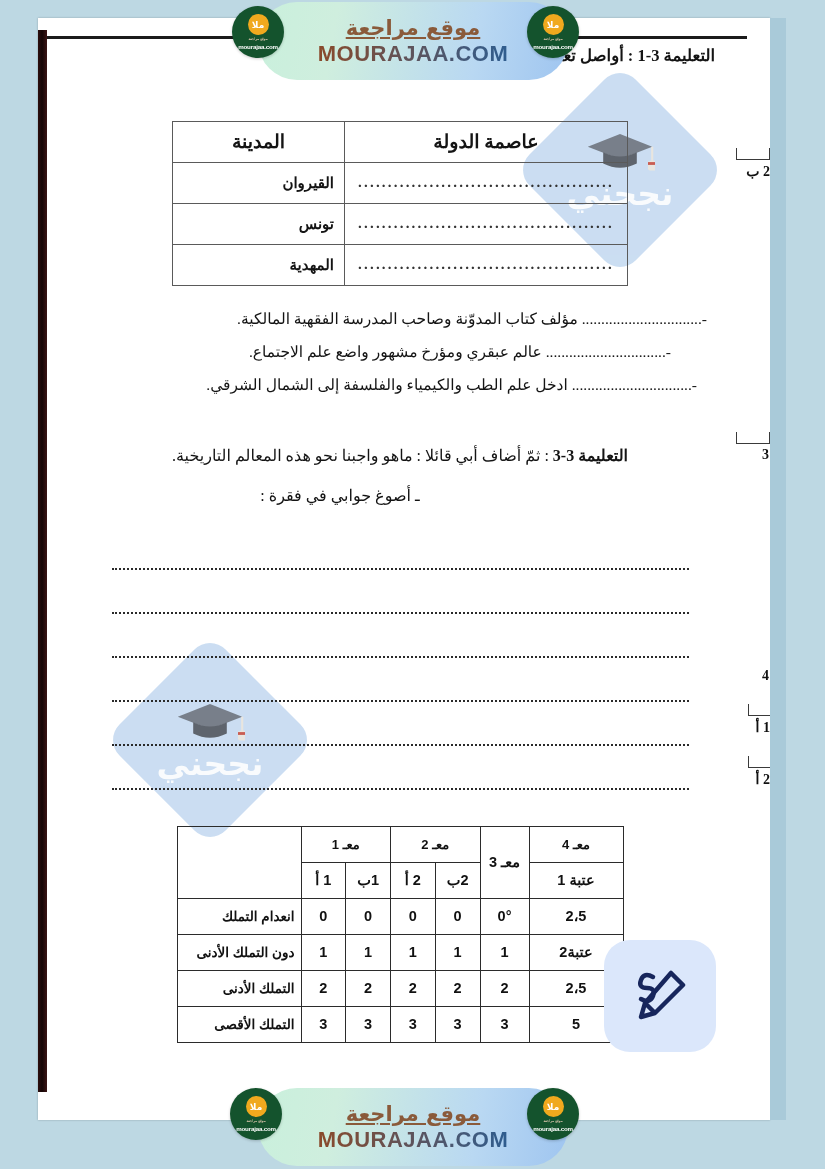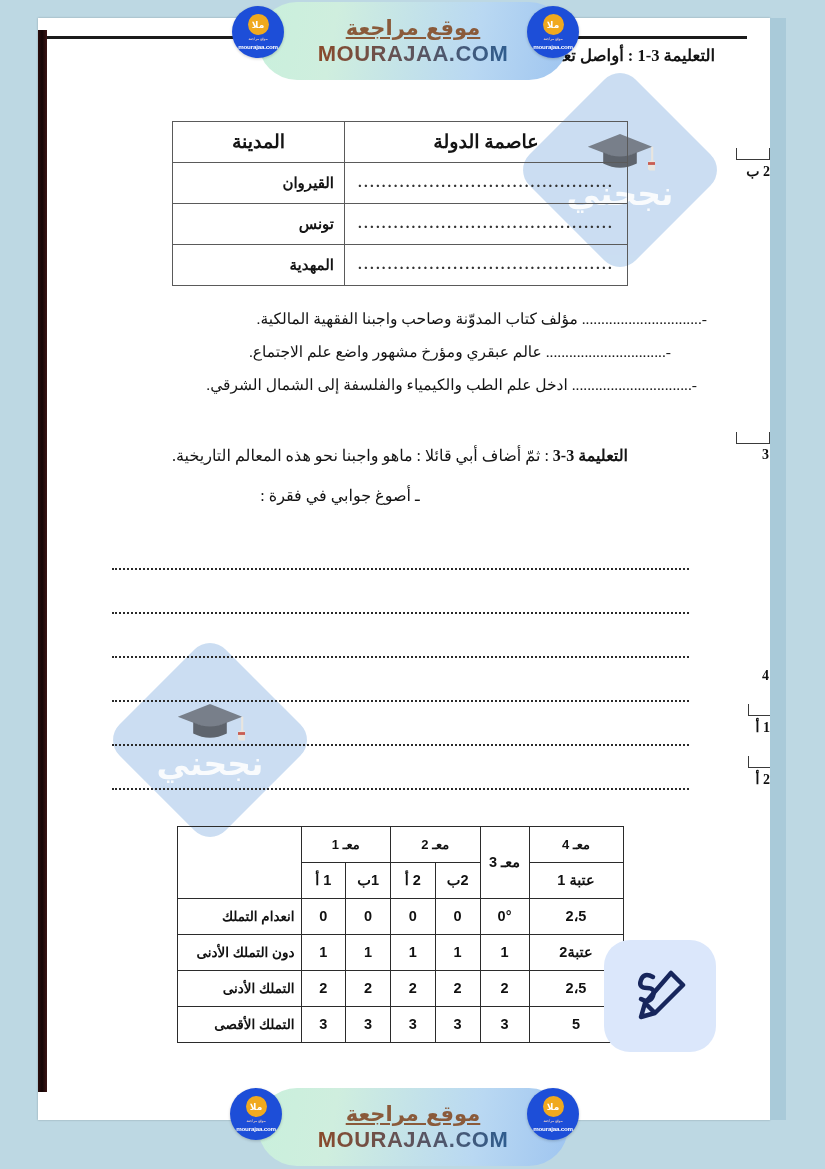--- a/index.html
+++ b/index.html
@@ -226,21 +226,21 @@
     text-decoration: underline;
     background: linear-gradient(90deg,#8a4a2a 0%, #2f5d8f 100%);
     -webkit-background-clip: text;
     background-clip: text;
     color: transparent;
   }
   .logo {
     position: absolute;
     width: 52px; height: 52px;
     border-radius: 50%;
-    background: #1d4ed8;
+    background: #14532d;
     display: flex; flex-direction: column;
     align-items: center; justify-content: center;
     gap: 2px;
     box-shadow: 0 1px 3px rgba(0,0,0,.2);
   }
   .logo .ring {
     width: 21px; height: 21px; border-radius: 50%;
     background: #f0a91e;
     display: flex; align-items: center; justify-content: center;
     font-size: 9px; font-weight: bold; color: #fff;
@@ -329,21 +329,21 @@
             <td class="c-city">المهدية</td>
           </tr>
         </tbody>
       </table>
     </div>
 
 
     <div class="fill-list">
       <span class="fill-line fl-1">
         <span>-</span><span class="lead">...............................</span>
-        <span>مؤلف كتاب المدوّنة وصاحب واجبنا الفقهية المالكية.</span>
+        <span>مؤلف كتاب المدوّنة وصاحب المدرسة الفقهية المالكية.</span>
       </span>
       <span class="fill-line fl-2">
         <span>-</span><span class="lead">...............................</span>
         <span>عالم  عبقري ومؤرخ مشهور واضع علم الاجتماع.</span>
       </span>
       <span class="fill-line fl-3">
         <span>-</span><span class="lead">...............................</span>
         <span>ادخل علم الطب والكيمياء والفلسفة إلى الشمال الشرقي.</span>
       </span>
     </div>

